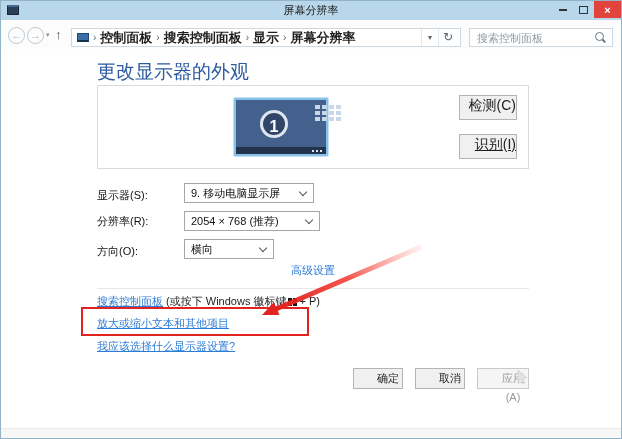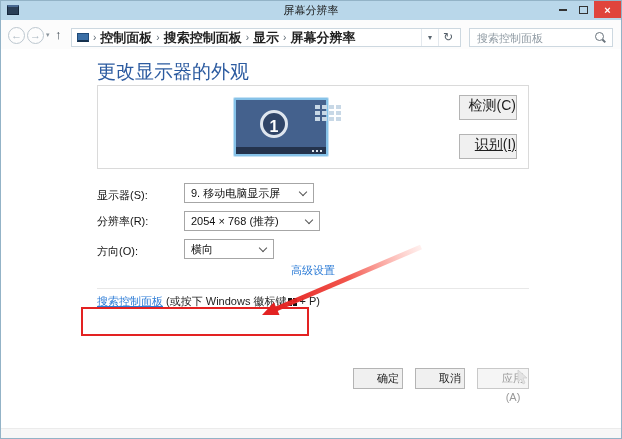--- a/index.html
+++ b/index.html
@@ -187,21 +187,27 @@
   </div>
   <div class="sep-line"></div>
 
   <div class="link-row" style="top:293px">
     <span class="link">搜索控制面板</span>
     <span> <span>(或按下 Windows 徽标键</span><span class="winlogo"></span><span>+ P)</span></span>
   </div>
 
   <div class="red-box"></div>
 
-
+  <div class="link-row" style="top:315px">
+    <span class="link">放大或缩小文本和其他项目</span>
+  </div>
+
+  <div class="link-row" style="top:338px">
+    <span class="link">我应该选择什么显示器设置?</span>
+  </div>
 
   <div class="foot-btn fb-ok">确定</div>
   <div class="foot-btn fb-cancel">取消</div>
   <div class="foot-btn fb-apply">应用(A)</div>
 
   <svg class="cursor-svg" width="12" height="16">
     <polygon points="1,1 1,13 4,10 6,15 8,14 6,9 10,9" fill="#e3e3e3" stroke="#cfcfcf" stroke-width="0.8"></polygon>
   </svg>
 
   <svg class="overlay-svg" viewBox="0 0 622 439">

